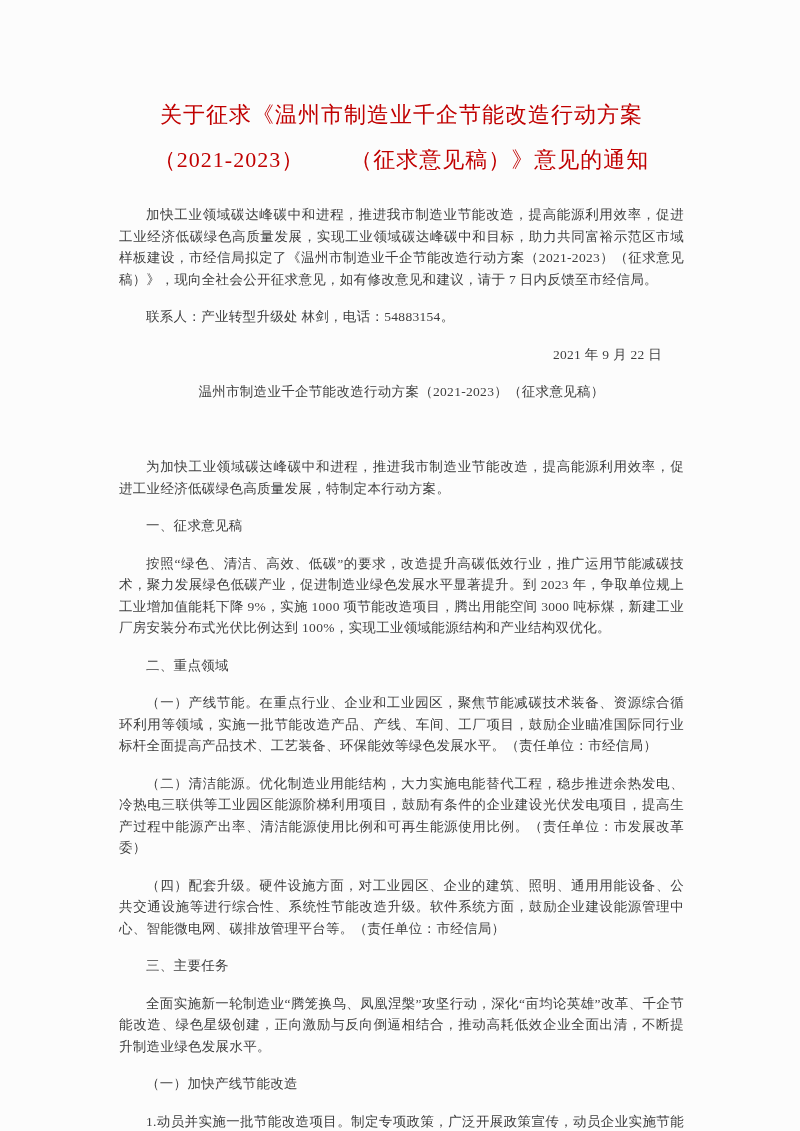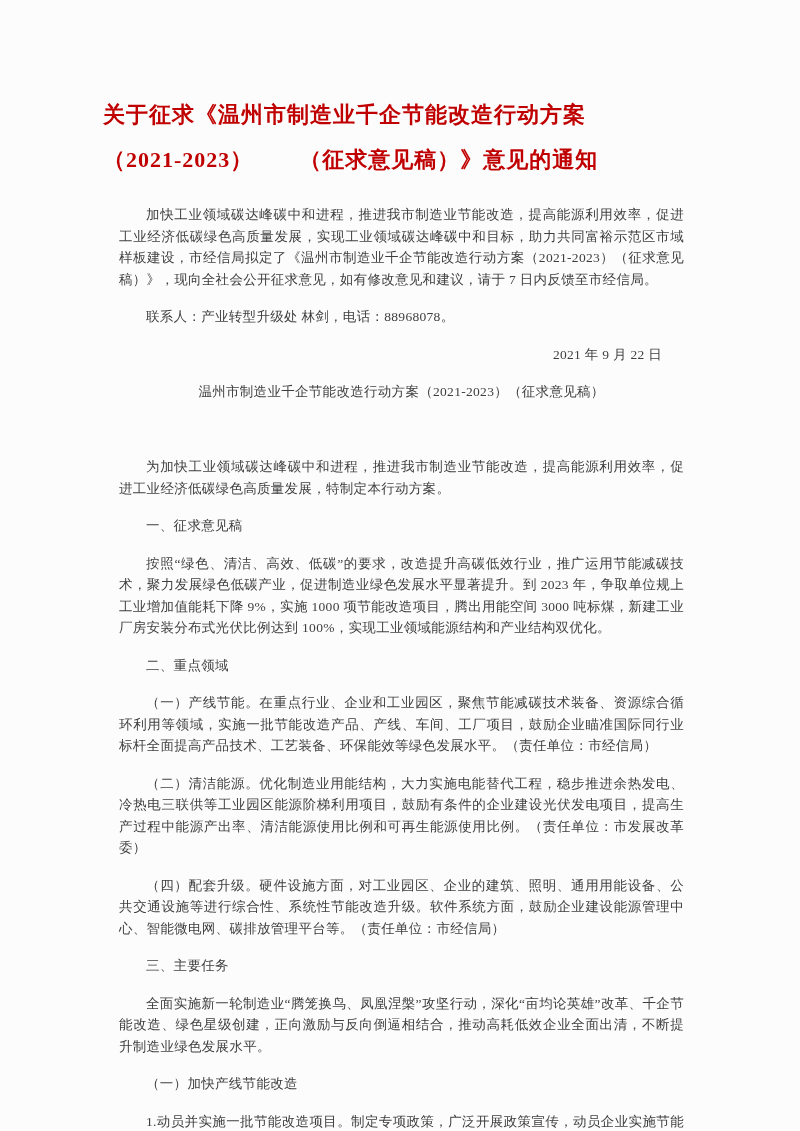--- a/index.html
+++ b/index.html
@@ -10,23 +10,23 @@
     margin: 0 auto;
     background: var(--page-bg, #fcfcfc);
     box-sizing: border-box;
     padding: 92px 100px 0 103px;
     font-family: "Liberation Serif", "DejaVu Serif", serif;
     color: var(--ink, #3e3e3e);
     overflow: hidden;
   }
   .title {
     font-size: 22px;
-    font-weight: bold;
+    font-weight: normal;
     color: var(--title-red, #c00000);
-    text-align: left;
+    text-align: center;
     line-height: 45px;
     margin: 0 0 22px 0;
     letter-spacing: 1px;
   }
   .title .tline { display: block; }
   .para {
     font-size: 13.5px;
     line-height: 21.5px;
     margin: 16px;
     text-align: justify;
@@ -42,21 +42,21 @@
 <body>
 
 <div class="page">
 
   <h1 class="title">
     <span class="tline">关于征求《温州市制造业千企节能改造行动方案</span>
     <span class="tline">（2021-2023）　　（征求意见稿）》意见的通知</span>
   </h1>
 
   <p class="para indent">加快工业领域碳达峰碳中和进程，推进我市制造业节能改造，提高能源利用效率，促进工业经济低碳绿色高质量发展，实现工业领域碳达峰碳中和目标，助力共同富裕示范区市域样板建设，市经信局拟定了《温州市制造业千企节能改造行动方案（2021-2023）（征求意见稿）》，现向全社会公开征求意见，如有修改意见和建议，请于 7 日内反馈至市经信局。</p>
-  <p class="para indent">联系人：产业转型升级处 林剑，电话：88968078。</p>
+  <p class="para indent">联系人：产业转型升级处 林剑，电话：54883154。</p>
   <p class="para right date-line">2021 年 9 月 22 日</p>
 
   <p class="para center">温州市制造业千企节能改造行动方案（2021-2023）（征求意见稿）</p>
 
   <div class="spacer"></div>
 
   <p class="para indent">为加快工业领域碳达峰碳中和进程，推进我市制造业节能改造，提高能源利用效率，促进工业经济低碳绿色高质量发展，特制定本行动方案。</p>
   <p class="para indent">一、征求意见稿</p>
   <p class="para indent">按照“绿色、清洁、高效、低碳”的要求，改造提升高碳低效行业，推广运用节能减碳技术，聚力发展绿色低碳产业，促进制造业绿色发展水平显著提升。到 2023 年，争取单位规上工业增加值能耗下降 9%，实施 1000 项节能改造项目，腾出用能空间 3000 吨标煤，新建工业厂房安装分布式光伏比例达到 100%，实现工业领域能源结构和产业结构双优化。</p>
   <p class="para indent">二、重点领域</p>

